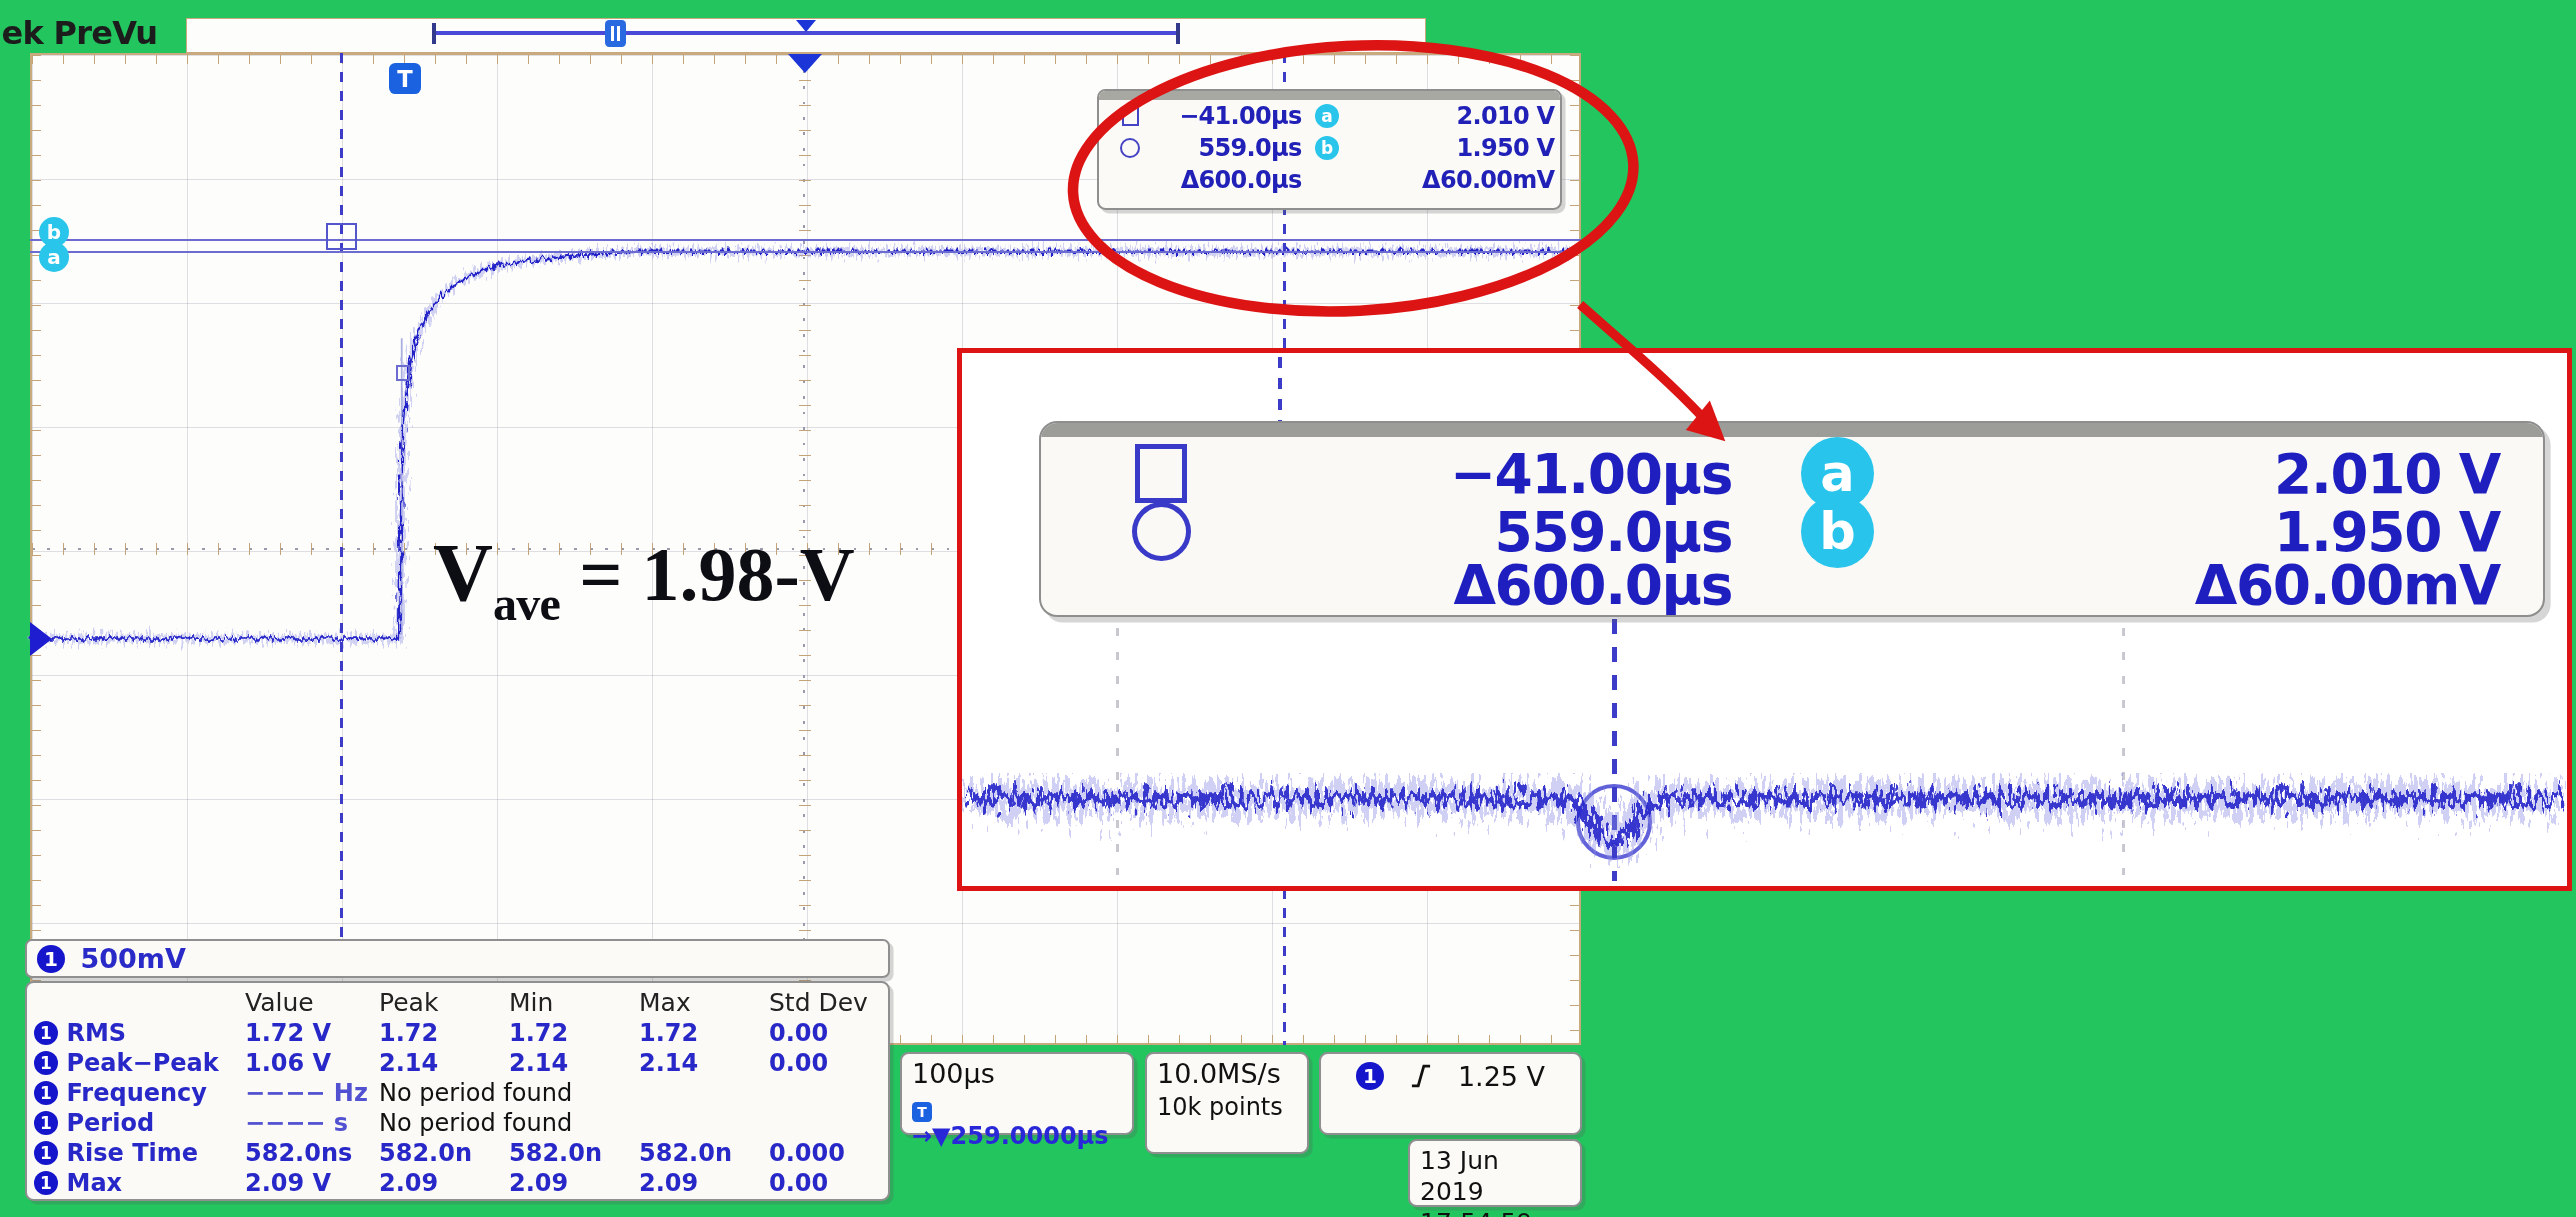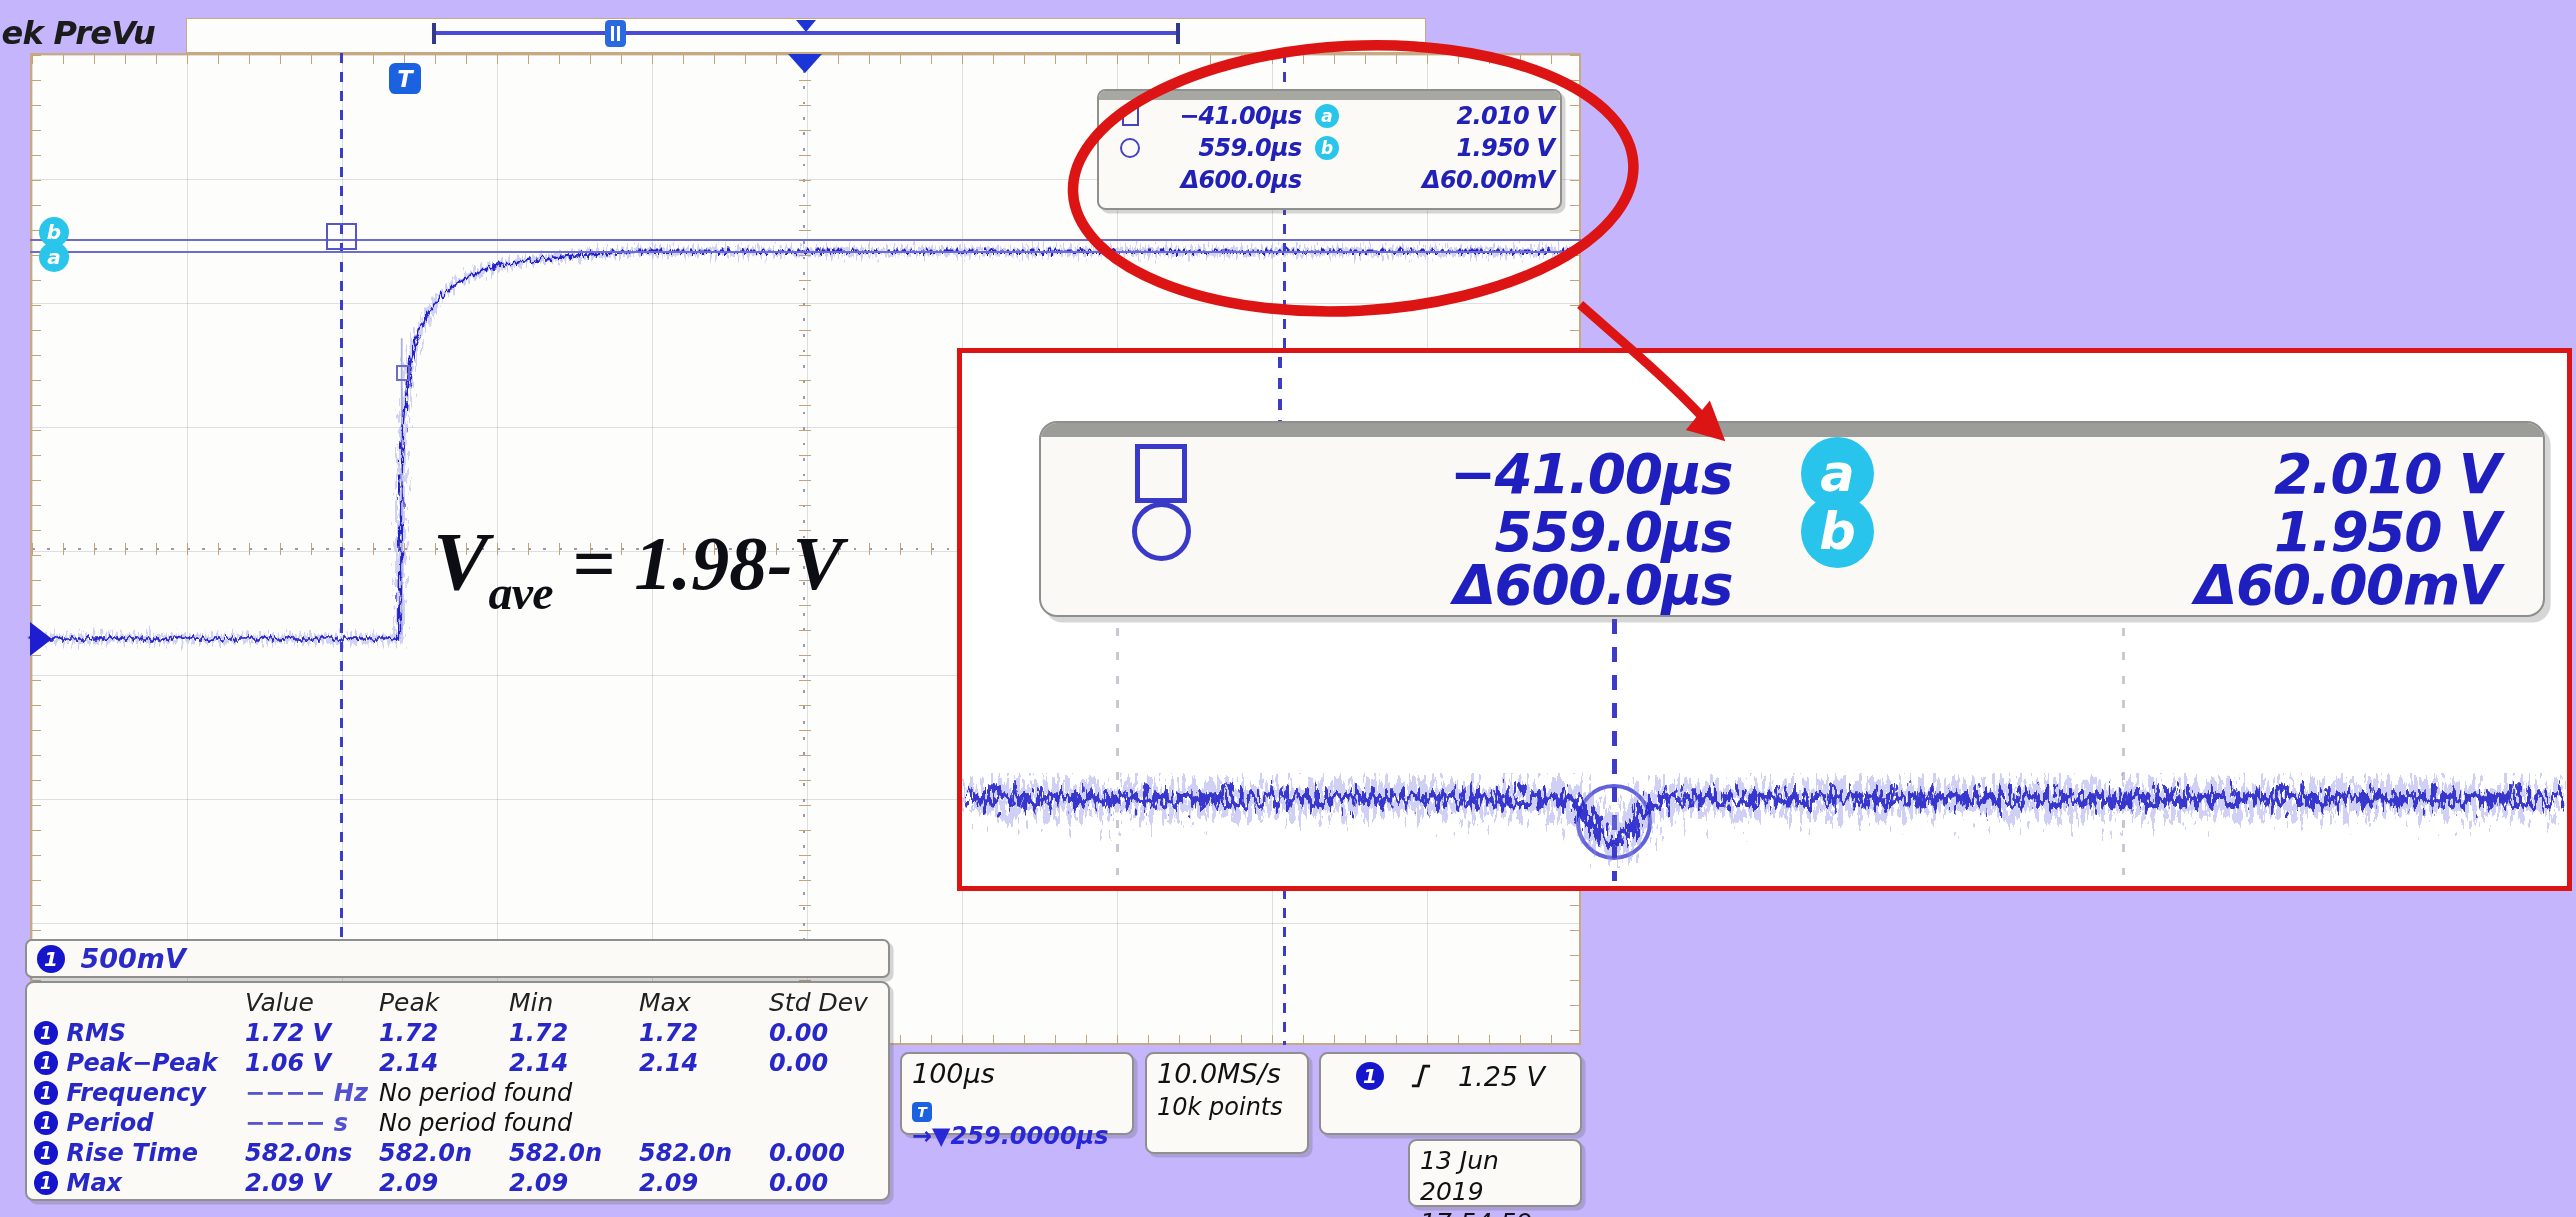--- a/index.html
+++ b/index.html
@@ -1,16 +1,16 @@
 <!DOCTYPE html>
 <html style="font-size:11.3px"><head>
 <meta charset="utf-8">
 <style>
   html,body{margin:0;padding:0;background:#ffffff;font-family:"DejaVu Sans",sans-serif;}
-  #root{position:relative;width:2576px;height:1218px;background:#c4b5fd;overflow:hidden;font-style:italic;}
+  #root{position:relative;width:2576px;height:1218px;background:#22c55e;overflow:hidden;}
 
   
   .graticule{position:absolute;left:30px;top:53px;width:1551px;height:992px;
     border:2.1px solid #c9a97e;box-sizing:border-box;background:#fdfdfb;z-index:1;
     background-image:
       repeating-linear-gradient(90deg, rgba(150,150,170,.30) 0 1.4px, transparent 1.4px 155px),
       repeating-linear-gradient(180deg, rgba(150,150,170,.30) 0 1.4px, transparent 1.4px 124px);}
   .tickstrip-h{position:absolute;left:32px;width:1547px;height:8.5px;z-index:2;
     background:repeating-linear-gradient(90deg,#c2a478 0 1.4px,transparent 1.4px 31px);}
   .tickstrip-v{position:absolute;top:55px;height:988px;width:8.5px;z-index:2;
@@ -63,21 +63,21 @@
   .currow .sym{display:flex;justify-content:center;}
   .currow .tval,.currow .vval{text-align:right;font-size:24px;font-weight:bold;color:#2121b8;letter-spacing:-0.7px;}
   .currow .bcell{display:flex;justify-content:center;}
   .mini-sq{width:17px;height:20px;border:2.8px solid #4444c4;box-sizing:border-box;}
   .mini-ci{width:20px;height:20px;border:2.8px solid #4444c4;border-radius:50%;box-sizing:border-box;}
   .mini-ab{width:24px;height:24px;border-radius:50%;background:#29c5ea;color:#fff;font-size:17px;font-weight:bold;
     display:flex;align-items:center;justify-content:center;}
 
   
   .annot{position:absolute;left:433px;top:530px;z-index:12;color:#0d0d14;font-family:"Liberation Serif","DejaVu Serif",serif;font-weight:bold;}
-  .annot .line{height:118px;line-height:62px;white-space:nowrap;}
+  .annot .line{height:118px;line-height:84px;white-space:nowrap;}
   .annot .base{font-size:83px;}
   .annot .sub{font-size:48px;vertical-align:-20px;letter-spacing:-0.7px;}
   .annot .rest{font-size:76px;}
 
   
   .chanbar{left:25px;top:939px;width:865px;height:39px;display:flex;align-items:center;gap:15.5px;padding-left:10px;border-radius:7px;}
   .ch-badge{width:28px;height:28px;border-radius:50%;background:#1515cc;color:#fff;font-size:20px;font-weight:bold;
     display:flex;align-items:center;justify-content:center;flex:0 0 auto;}
   .chanbar .scale{font-size:27px;font-weight:bold;color:#2a2ac8;}
   .meastable{left:25px;top:981px;width:865px;height:220px;padding:4.2px 0 0 7px;border-radius:8.5px;}

